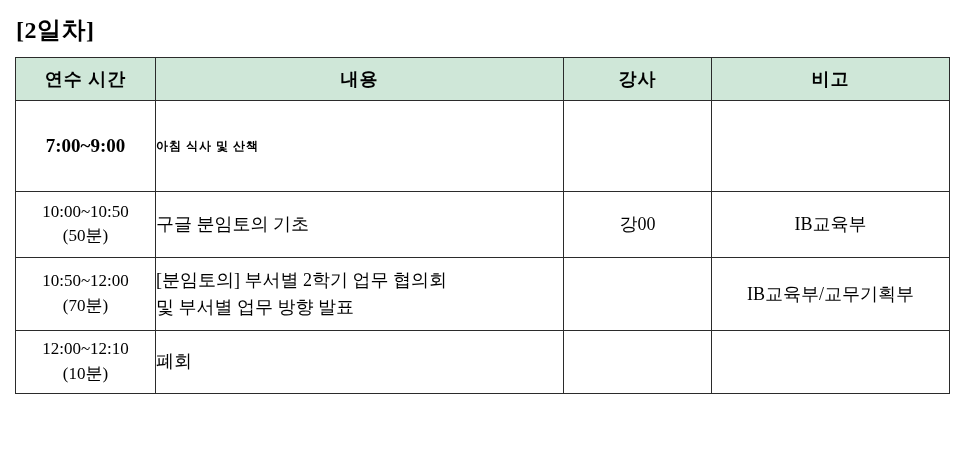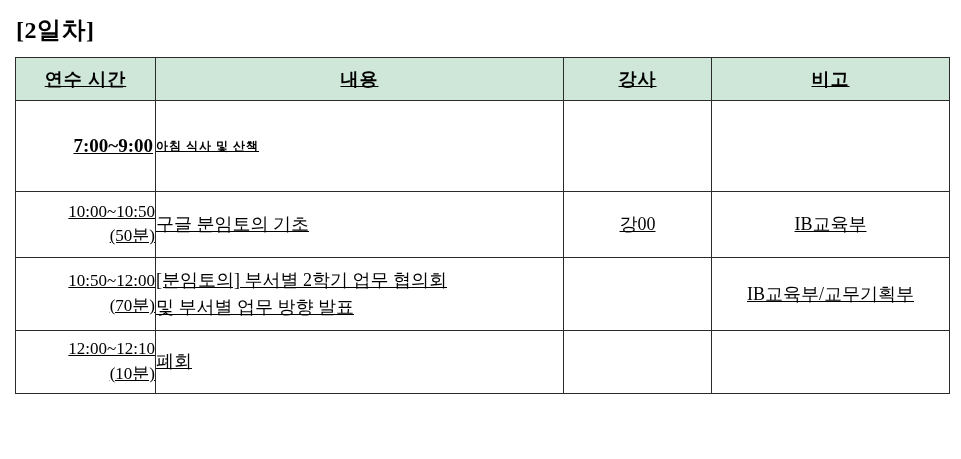--- a/index.html
+++ b/index.html
@@ -33,37 +33,36 @@
     border-collapse: collapse;
     width: 934px;
     table-layout: fixed;
     margin-left: 1px;
   }
   table.schedule th,
   table.schedule td {
     border: 1px solid #2b2b2b;
     vertical-align: middle;
     padding: 0;
-    text-decoration: underline;
   }
   thead th {
     background: #cfe7d8;
     font-size: 18px;
     font-weight: 700;
     text-align: center;
     height: 42px;
     letter-spacing: 1px;
   }
   col.c-time  { width: 140px; }
   col.c-body  { width: 408px; }
   col.c-inst  { width: 148px; }
   col.c-note  { width: 238px; }
 
   td.time {
-    text-align: right;
+    text-align: center;
     font-size: 17px;
     line-height: 1.45;
     padding: 5px 2px;
   }
   td.time .range { display: block; letter-spacing: 0px; }
   td.time .dur   { display: block; }
 
   td.body {
     font-size: 18px;
     text-align: left;

